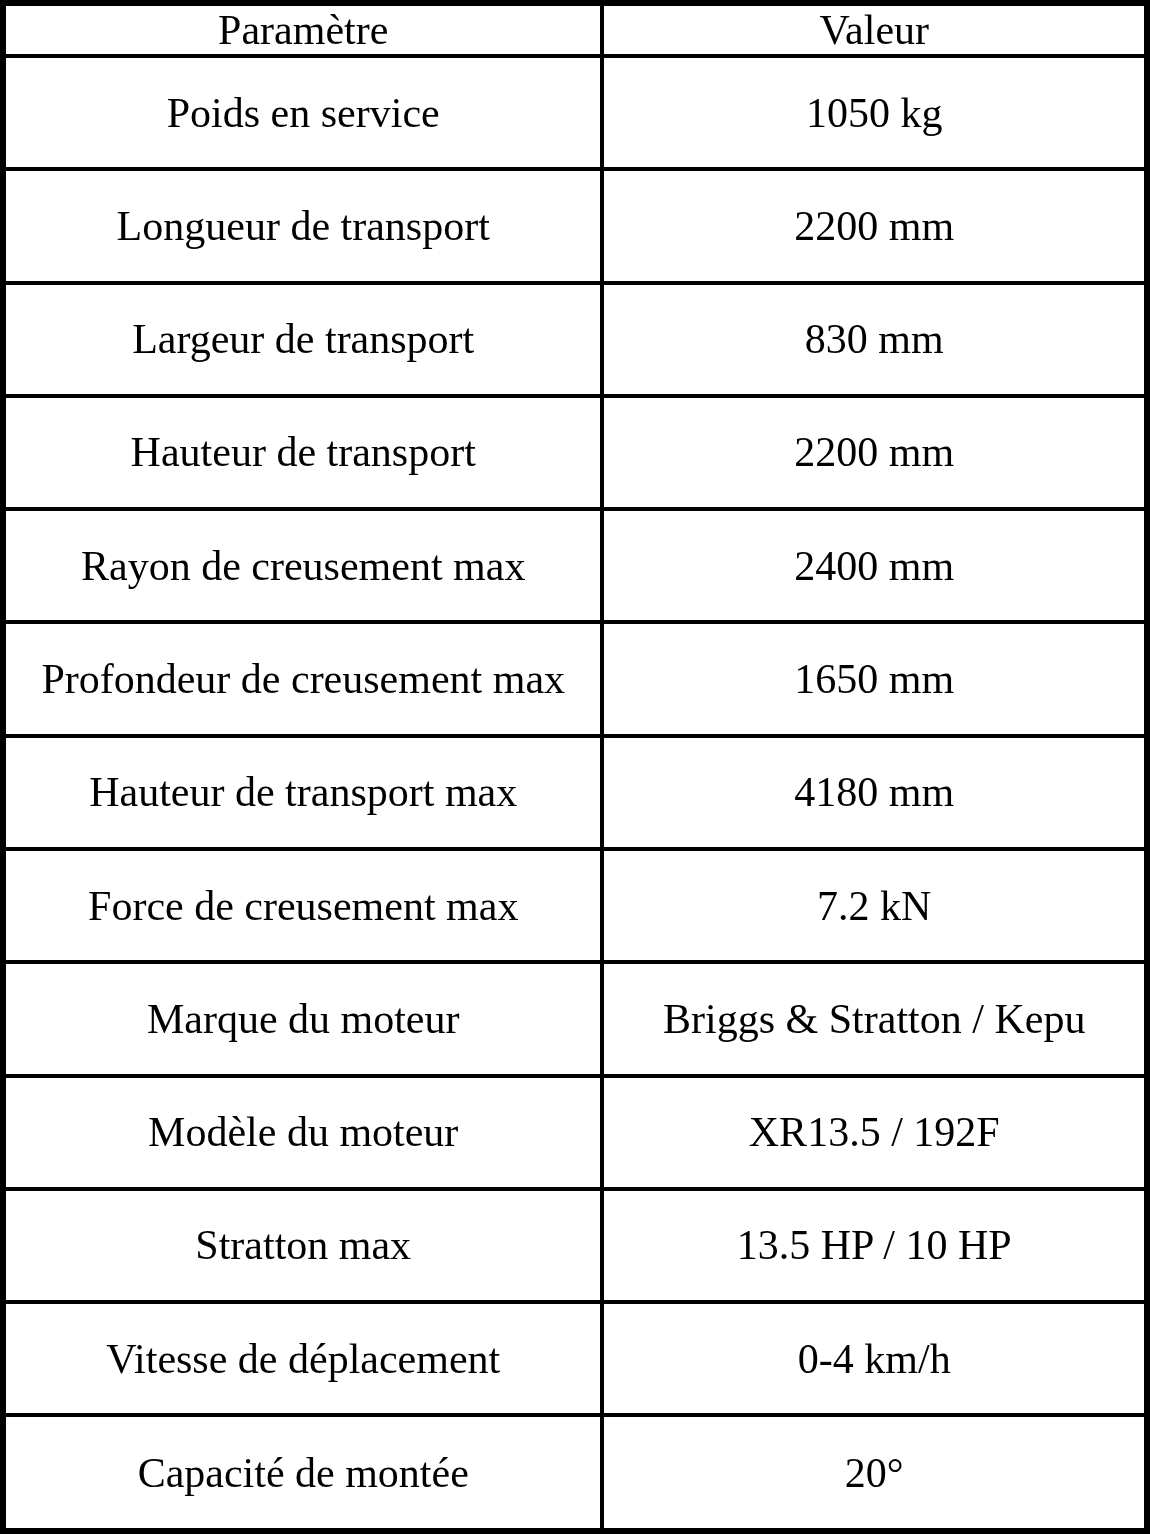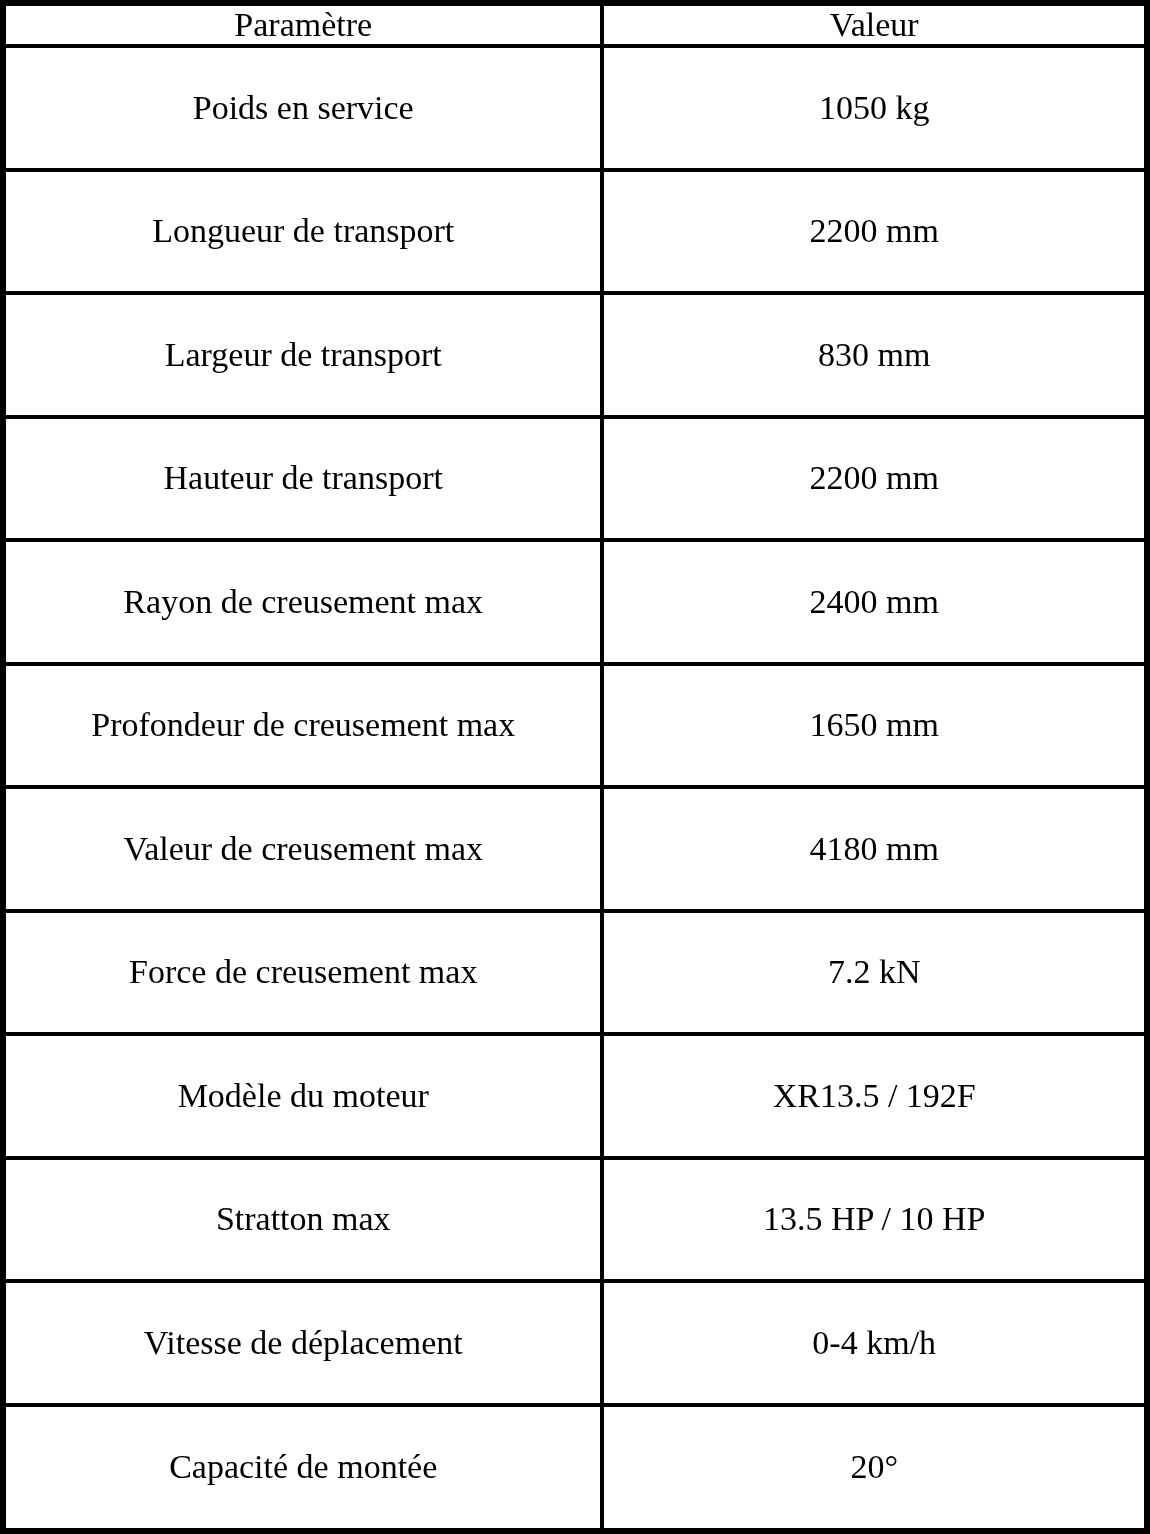--- a/index.html
+++ b/index.html
@@ -12,21 +12,21 @@
     height: 1534px;
     overflow: hidden;
   }
   table.spec-table {
     border-collapse: collapse;
     table-layout: fixed;
     width: 1150px;
     height: 1534px;
     border: 6px solid #000000;
     font-family: "Liberation Serif", "DejaVu Serif", serif;
-    font-size: 34px;
+    font-size: 42px;
     color: #000000;
     background: #ffffff;
   }
   table.spec-table th,
   table.spec-table td {
     border: 4px solid #000000;
     text-align: center;
     vertical-align: middle;
     font-weight: normal;
     padding: 0 6px;
@@ -73,30 +73,34 @@
     <td class="param">Rayon de creusement max</td>
     <td class="value">2400 mm</td>
   </tr>
 
   <tr>
     <td class="param">Profondeur de creusement max</td>
     <td class="value">1650 mm</td>
   </tr>
 
   <tr>
-    <td class="param">Valeur de creusement max</td>
+    <td class="param">Hauteur de transport max</td>
     <td class="value">4180 mm</td>
   </tr>
 
 
   <tr>
     <td class="param">Force de creusement max</td>
     <td class="value">7.2 kN</td>
   </tr>
 
+  <tr>
+    <td class="param">Marque du moteur</td>
+    <td class="value">Briggs &amp; Stratton / Kepu</td>
+  </tr>
 
   <tr>
     <td class="param">Modèle du moteur</td>
     <td class="value">XR13.5 / 192F</td>
   </tr>
 
   <tr>
     <td class="param">Stratton max</td>
     <td class="value">13.5 HP / 10 HP</td>
   </tr>

